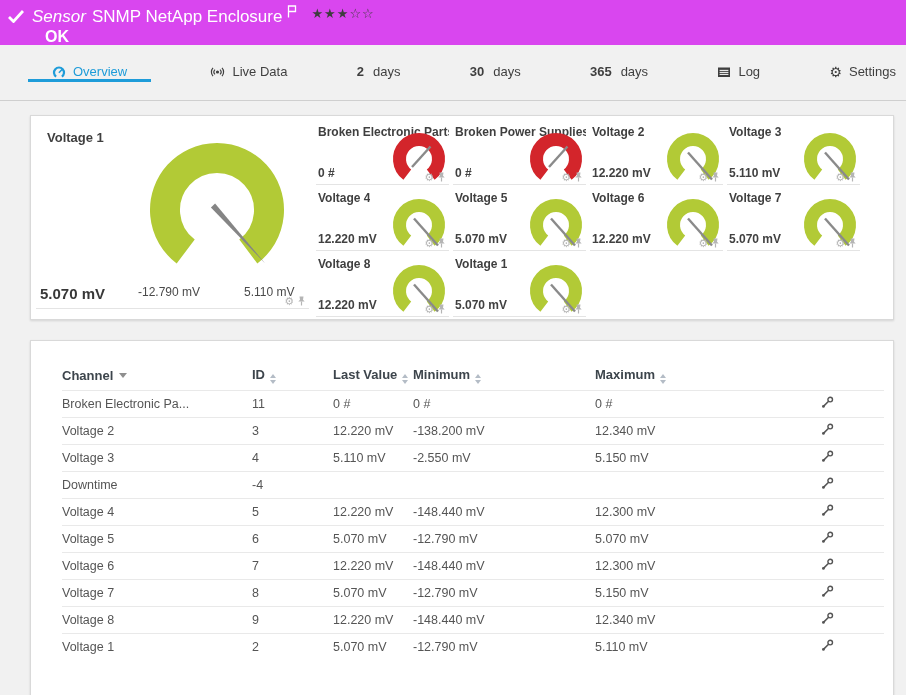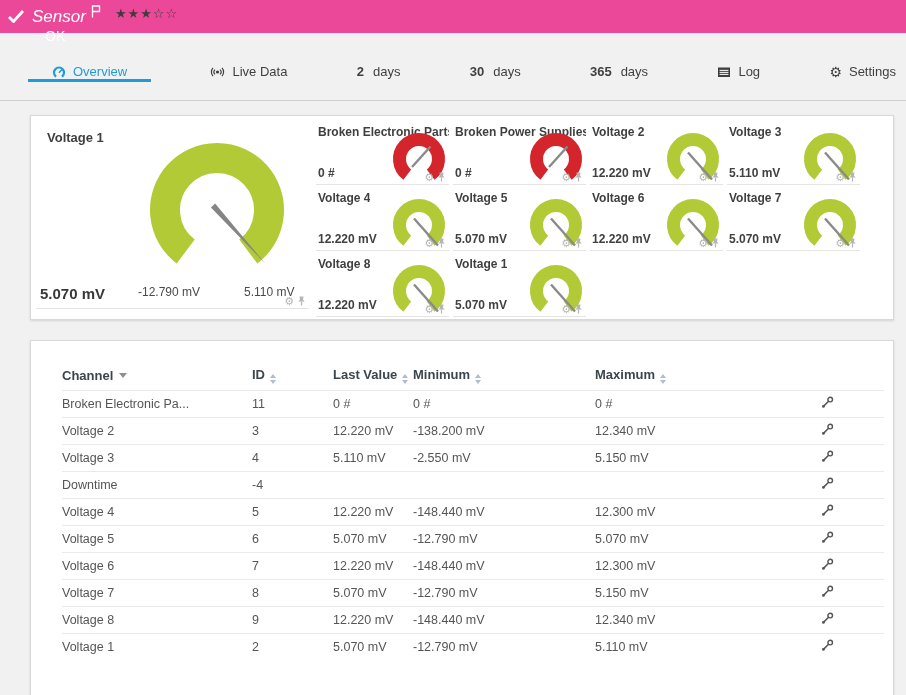--- a/index.html
+++ b/index.html
@@ -1,30 +1,30 @@
 <!DOCTYPE html>
 <html><head>
 <meta charset="utf-8">
 <style>
   * { margin:0; padding:0; box-sizing:border-box; }
   html,body { width:906px; height:695px; overflow:hidden; background:#f1f1f1;
               font-family:"Liberation Sans","DejaVu Sans",sans-serif; }
   .page { position:relative; width:906px; height:695px; }
 
   
-  .status-bar { position:absolute; top:0; left:0; width:100%; height:33px;
-                background:#ec4899; color:#fff; }
+  .status-bar { position:absolute; top:0; left:0; width:100%; height:45px;
+                background:#d946ef; color:#fff; }
   .status-line { position:absolute; top:7px; left:8px; display:flex; align-items:flex-start; }
   .check-icon { margin-top:3px; }
   .kind-label { font-style:italic; font-size:17px; margin-left:8px; }
   .sensor-title { font-size:17px; margin-left:6px; white-space:nowrap; }
   .flag-icon { margin-left:5px; margin-top:-2px; cursor:pointer; }
   .stars { margin-left:14px; margin-top:-1px; font-size:13px; letter-spacing:1px;
            color:#3d3d3d; cursor:pointer; }
-  .status-ok { position:absolute; top:28px; left:45px; font-size:14px; font-weight:normal; }
+  .status-ok { position:absolute; top:28px; left:45px; font-size:16px; font-weight:bold; }
 
   
   .tabs { position:absolute; top:64px; left:0; width:100%; height:37px;
           display:flex; align-items:flex-start; justify-content:space-between;
           padding-left:28px; border-bottom:1px solid #cfcfcf; }
   .tab { display:flex; align-items:center; gap:7px; font-size:13px; color:#3f3f3f;
          cursor:pointer; padding:0 10px; white-space:nowrap; }
   .tab svg, .tab .gear-glyph { flex:0 0 auto; }
   .tab.active { color:#1e9cd9; border-bottom:3px solid #1e9cd9; margin-bottom:-2px;
                 padding:0 24px; }
@@ -90,20 +90,21 @@
 <body>
 
 <div class="page">
 
   <header class="status-bar">
     <div class="status-line">
       <svg class="check-icon" width="16" height="13" viewBox="0 0 16 13">
         <polyline points="1,7 5.5,11.5 15,1" fill="none" stroke="#ffffff" stroke-width="2.8"></polyline>
       </svg>
       <span class="kind-label">Sensor</span>
+      <span class="sensor-title">SNMP NetApp Enclosure</span>
       <svg class="flag-icon" width="10" height="13" viewBox="0 0 10 13">
         <path d="M1.5 12.5 V1 H8.5 V6.5 H1.5" fill="none" stroke="#ffffff" stroke-width="1.3"></path>
       </svg>
       <span class="stars">★★★☆☆</span>
     </div>
     <div class="status-ok">OK</div>
   </header>
 
   <nav class="tabs">
     <div class="tab active">

